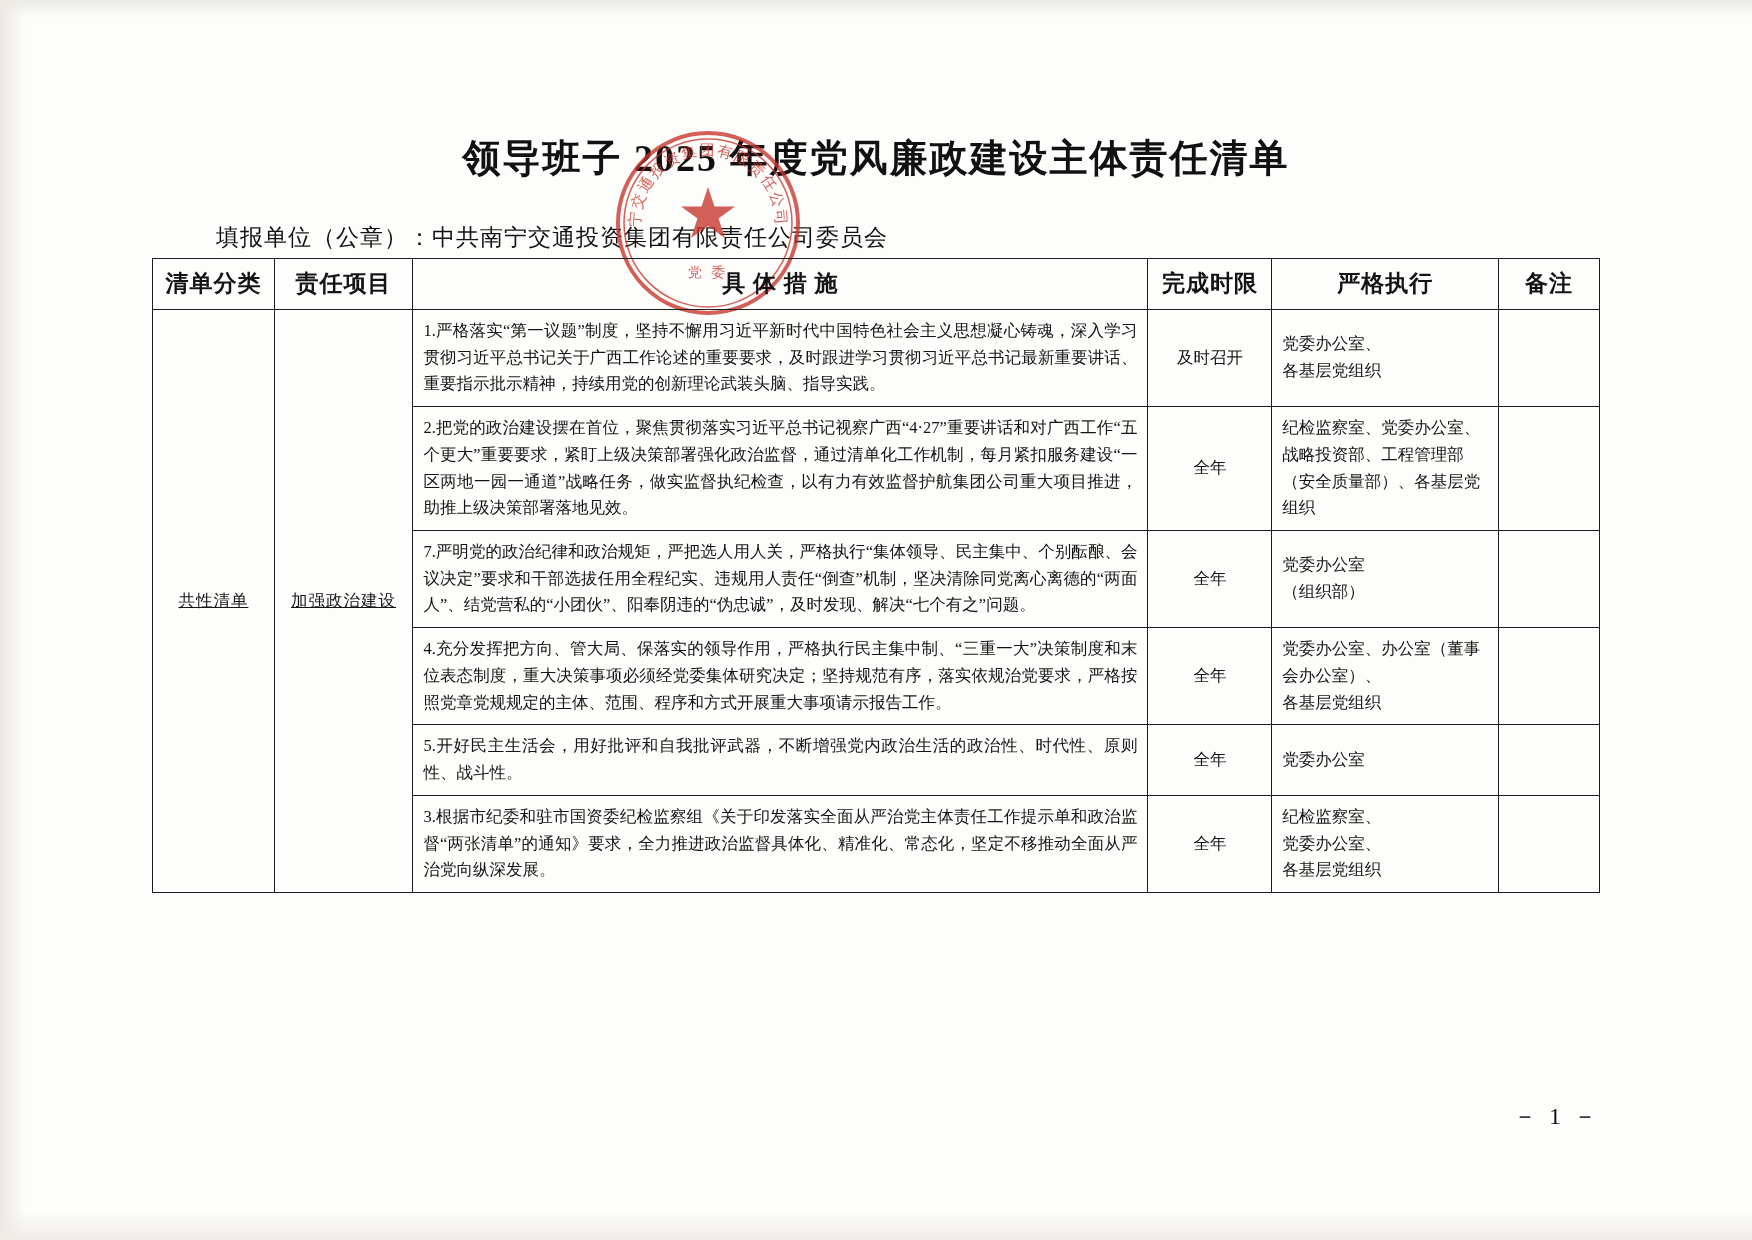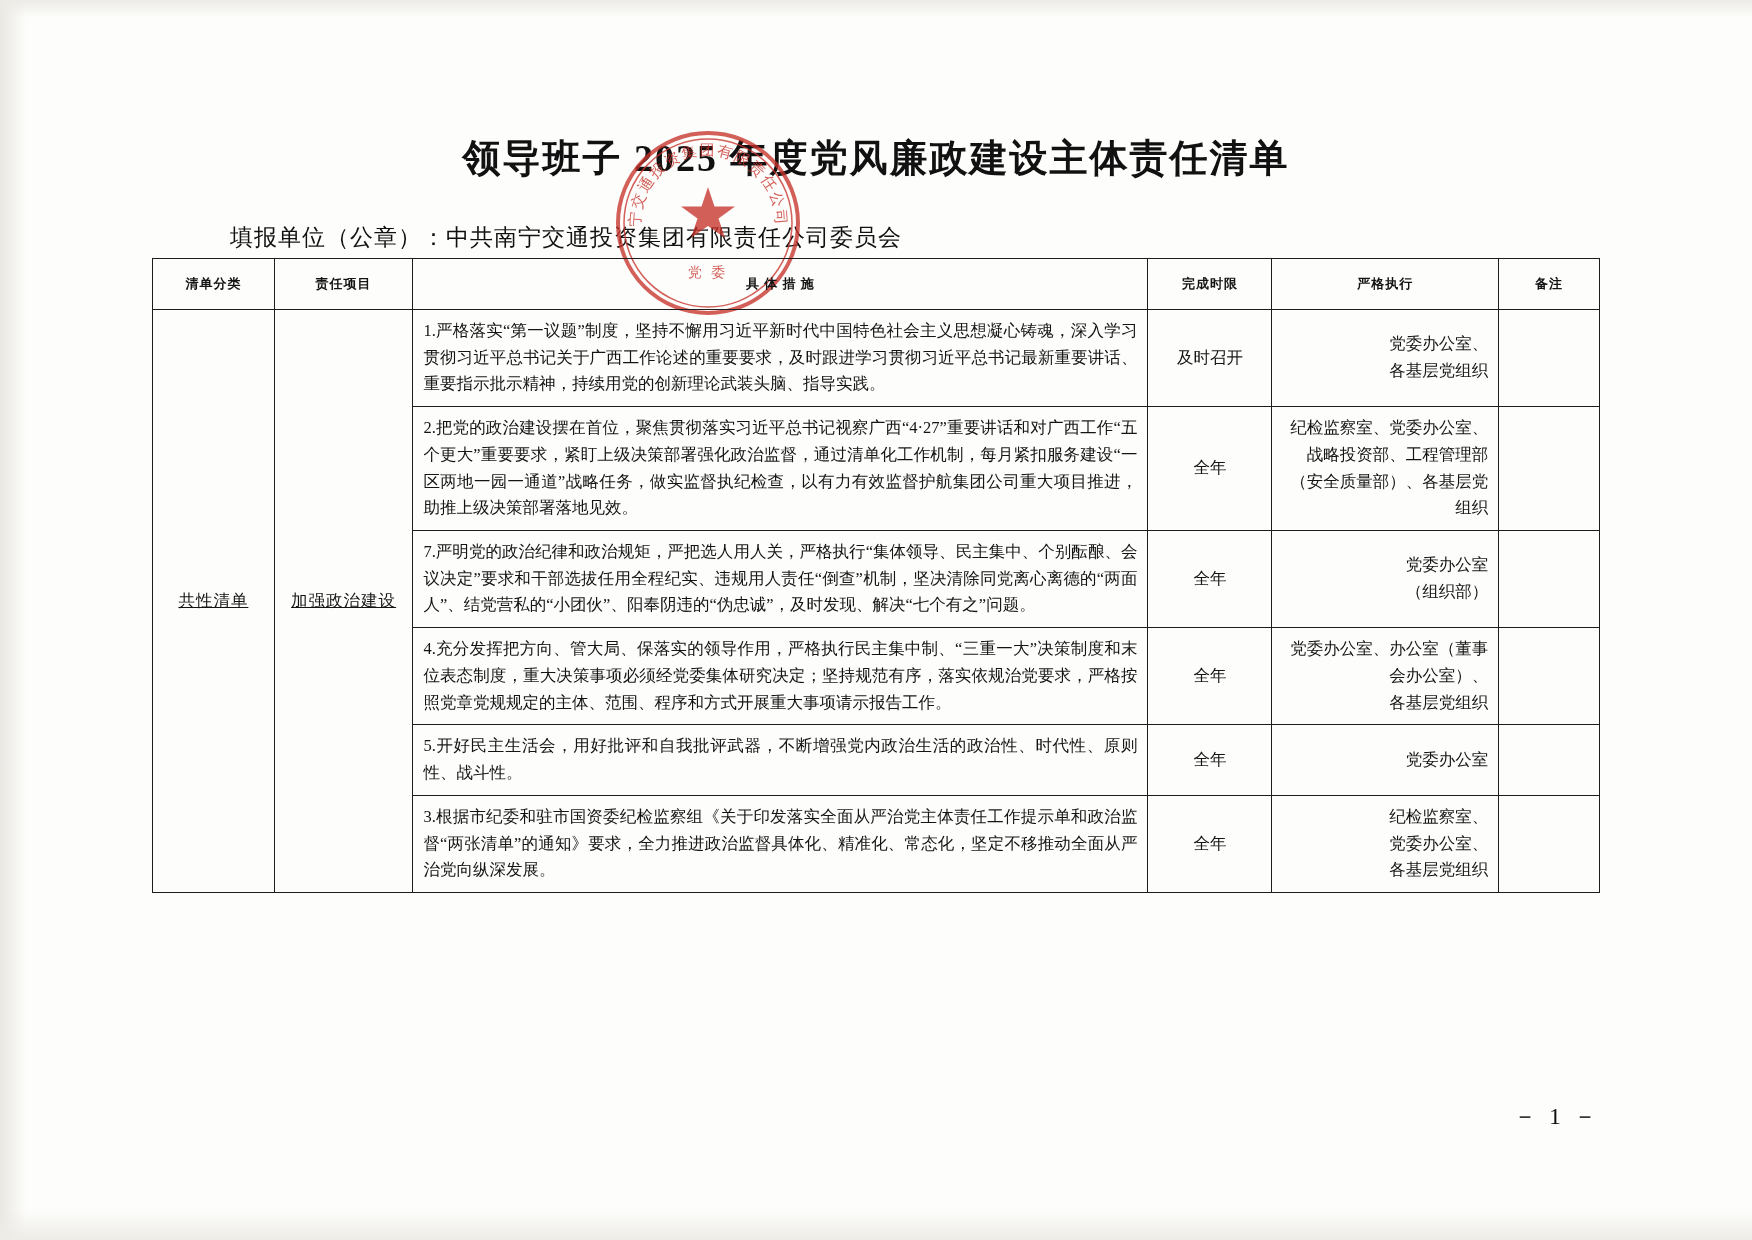--- a/index.html
+++ b/index.html
@@ -52,21 +52,21 @@
     font-size: 38px;
     font-weight: bold;
     letter-spacing: 2px;
     font-family: "Liberation Serif", "DejaVu Serif", serif;
     color: #111;
   }
 
   .filler-line {
     position: absolute;
     top: 222px;
-    left: 230px;
+    left: 216px;
     font-size: 23px;
     letter-spacing: 1px;
     color: #111;
   }
 
   table.main {
     position: absolute;
     top: 258px;
     left: 152px;
     width: 1448px;
@@ -78,21 +78,21 @@
     padding: 8px 10px;
     font-size: 16.5px;
     line-height: 1.62;
     vertical-align: middle;
     font-family: "Liberation Serif", "DejaVu Serif", serif;
     color: #141414;
   }
   table.main thead th {
     text-align: center;
     font-weight: bold;
-    font-size: 13px;
+    font-size: 23px;
     letter-spacing: 1px;
     height: 38px;
     padding: 6px 4px;
   }
   .col-cat   { width: 116px; }
   .col-item  { width: 132px; }
   .col-meas  { width: 700px; }
   .col-time  { width: 118px; }
   .col-unit  { width: 216px; }
   .col-note  { width: 96px; }
@@ -102,21 +102,21 @@
     font-size: 17px;
   }
   td.measure {
     text-align: justify;
     text-justify: inter-ideograph;
     font-size: 16.5px;
     line-height: 1.68;
     padding: 10px 12px;
   }
   td.unit {
-    text-align: right;
+    text-align: left;
     font-size: 16.5px;
     line-height: 1.62;
   }
   td.vert {
     text-align: center;
     font-size: 18px;
     letter-spacing: 1px;
     text-decoration: underline;
   }
   .spaced-head {

